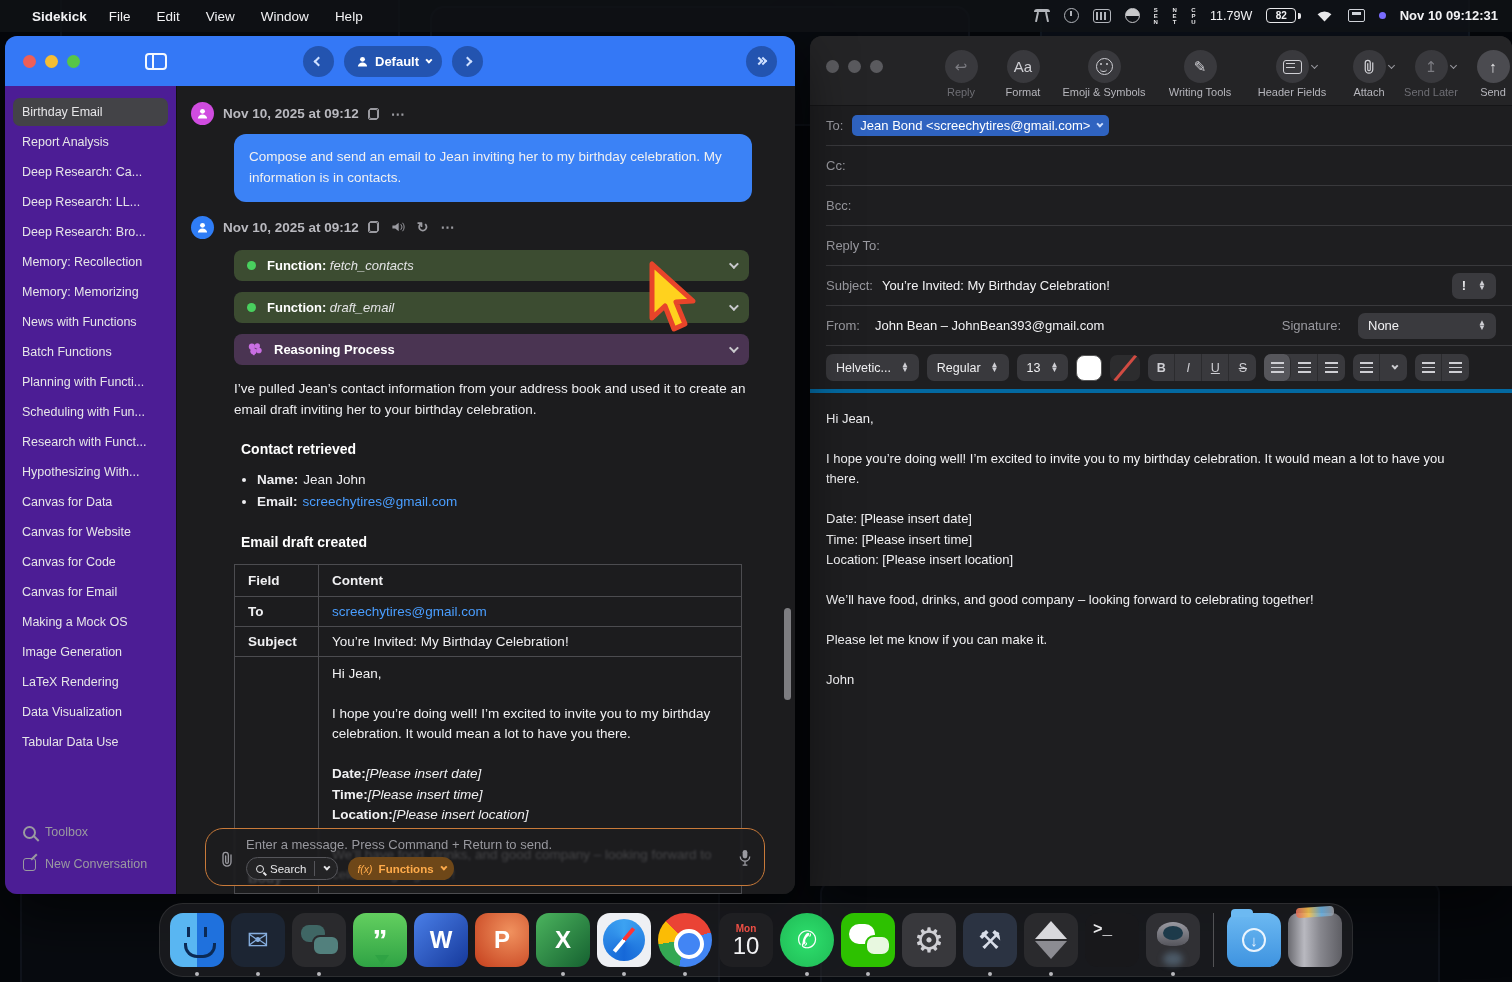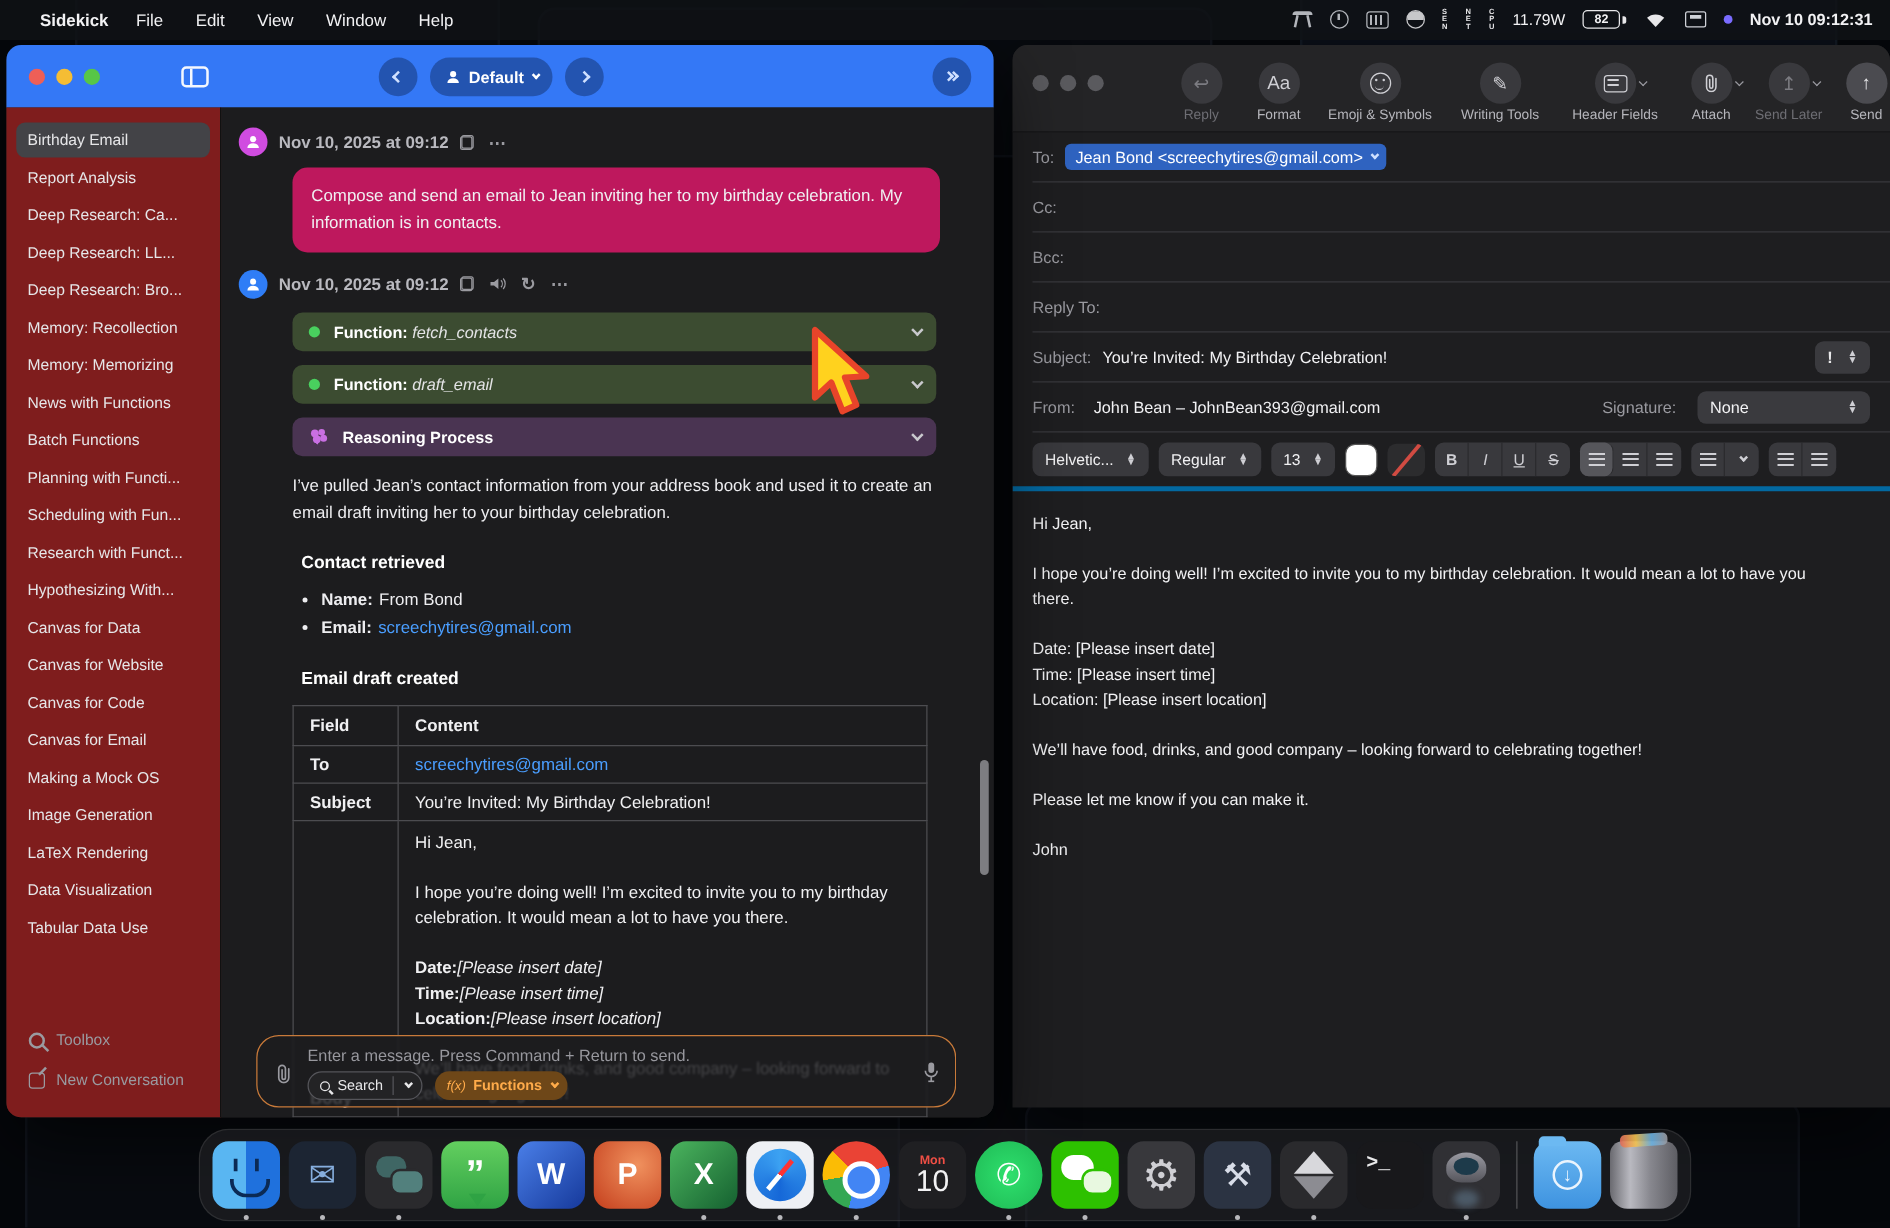--- a/index.html
+++ b/index.html
@@ -65,39 +65,39 @@
   .tl.gray{background:#5a5a5e;}
   .sb-toggle{ width:22px; height:17px; border:2px solid #fff; border-radius:4px; margin-left:56px; position:relative; opacity:.95;}
   .sb-toggle::after{ content:""; position:absolute; left:5px; top:0; bottom:0; width:2px; background:#fff;}
   .sk-nav{ display:flex; align-items:center; gap:10px; margin-left:136px;}
   .nav-circle{ width:31px; height:31px; border-radius:50%; background:rgba(15,40,90,0.45); display:flex; align-items:center; justify-content:center; color:#cfe0ff;}
   .profile-pill{ height:31px; border-radius:16px; background:rgba(15,40,90,0.45); display:flex; align-items:center; gap:6px; padding:0 12px; color:#fff; font-size:13px; font-weight:600;}
   .sk-more{ margin-left:auto;}
   .dbl-chev{ display:flex; }
   .dbl-chev .chev{ width:6px; height:6px; margin-left:-2px;}
 
-  .sk-sidebar{ position:absolute; left:0; top:50px; width:172px; bottom:0; background:#7f1d1d; border-right:1px solid #111; padding-top:10px;}
+  .sk-sidebar{ position:absolute; left:0; top:50px; width:172px; bottom:0; background:#4c1d95; border-right:1px solid #111; padding-top:10px;}
   .side-item{ height:28px; margin:2px 8px; border-radius:7px; display:flex; align-items:center; padding:0 9px;
     font-size:12.5px; color:#e6e6e8; white-space:nowrap; overflow:hidden;}
   .side-item.selected{ background:#434347;}
   .side-footer{ position:absolute; bottom:14px; left:0; right:0;}
   .side-flink{ display:flex; align-items:center; gap:9px; color:#9a9aa0; font-size:12.5px; padding:9px 18px;}
   .wrench{ width:13px; height:13px; border:2px solid #9a9aa0; border-radius:50%; position:relative; transform:rotate(-45deg);}
   .wrench::after{ content:""; position:absolute; left:4px; top:9px; width:2px; height:8px; background:#9a9aa0;}
   .compose{ width:13px; height:13px; border:1.6px solid #9a9aa0; border-radius:3px; position:relative;}
   .compose::after{ content:""; position:absolute; right:-3px; top:-3px; width:8px; height:2px; background:#9a9aa0; transform:rotate(-45deg);}
 
   .sk-chat{ position:absolute; left:172px; top:50px; right:0; bottom:0; background:#1c1c1e; overflow:hidden;}
   .chat-inner{ padding:16px 20px 0 14px;}
   .msg-head{ display:flex; align-items:center; gap:9px; color:#b9b9bf; font-size:13.5px; font-weight:600;}
   .avatar{ width:23px; height:23px; border-radius:50%; display:flex; align-items:center; justify-content:center; flex:none;}
   .avatar.magenta{ background:#d04ce0;} .avatar.blue{ background:#2f7df6;}
   .avatar svg{ width:13px; height:13px;}
   .meta-icons{ display:flex; align-items:center; gap:12px; color:#9a9aa0; font-size:14px;}
-  .bubble{ margin:9px 0 14px 43px; width:518px; background:#be185d; border-radius:12px; padding:13px 15px;
+  .bubble{ margin:9px 0 14px 43px; width:518px; background:#3b82f6; border-radius:12px; padding:13px 15px;
     font-size:13.5px; line-height:1.55; color:#f0f0f2;}
   .fn-bar{ margin:11px 0 0 43px; width:515px; height:31px; border-radius:8px; display:flex; align-items:center; gap:11px; padding:0 13px; font-size:13px;}
   .fn-bar.green{ background:#3c4c31;}
   .fn-bar.purple{ background:#4a3452;}
   .fn-bar .lbl b{ color:#fff;} .fn-bar .lbl i{ color:#e4e4e6;}
   .fn-bar .chev{ margin-left:auto; color:#c9c9cd;}
   .brain{ color:#c96fe3; font-size:14px; line-height:1;}
   .reason-lbl{ font-weight:bold; color:#fff;}
   .chat-para{ margin:13px 0 0 43px; width:518px; font-size:13.5px; line-height:1.6; color:#ededf0;}
   .chat-h3{ margin:20px 0 0 50px; font-size:14px; font-weight:bold; color:#fff;}
@@ -468,21 +468,21 @@
         <span class="reason-lbl">Reasoning Process</span>
         <span class="chev down"></span>
       </div>
 
       <div class="chat-para">I’ve pulled Jean’s contact information from your address book and used it to create an email draft inviting her to your birthday celebration.</div>
 
       <div class="chat-h3">Contact retrieved</div>
       <ul class="chat-bullets">
 
           <li>
-            <b>Name:</b><span>From Bond</span><span class="link"></span>
+            <b>Name:</b><span>Jean John</span><span class="link"></span>
           </li>
 
           <li>
             <b>Email:</b><span></span><span class="link">screechytires@gmail.com</span>
           </li>
         </ul>
 
       <div class="chat-h3">Email draft created</div>
 
       <table class="draft-table">

